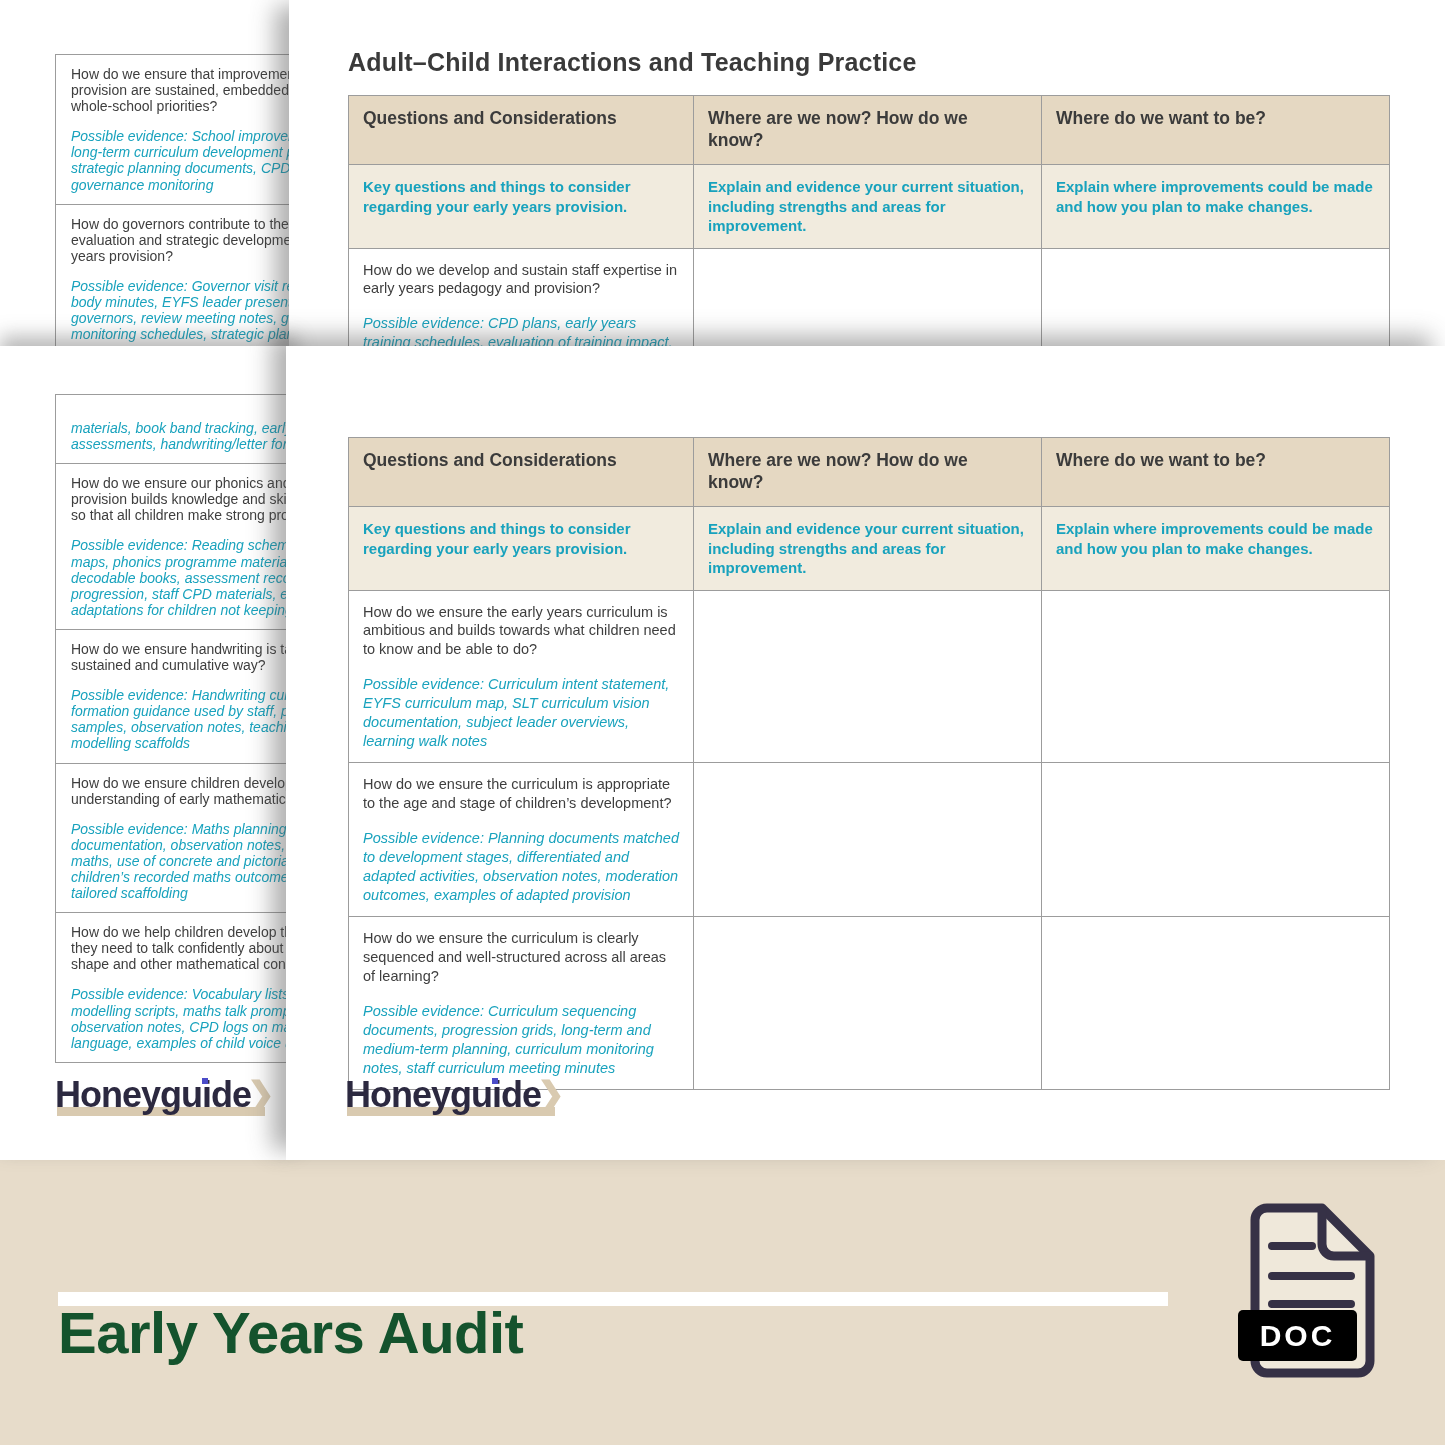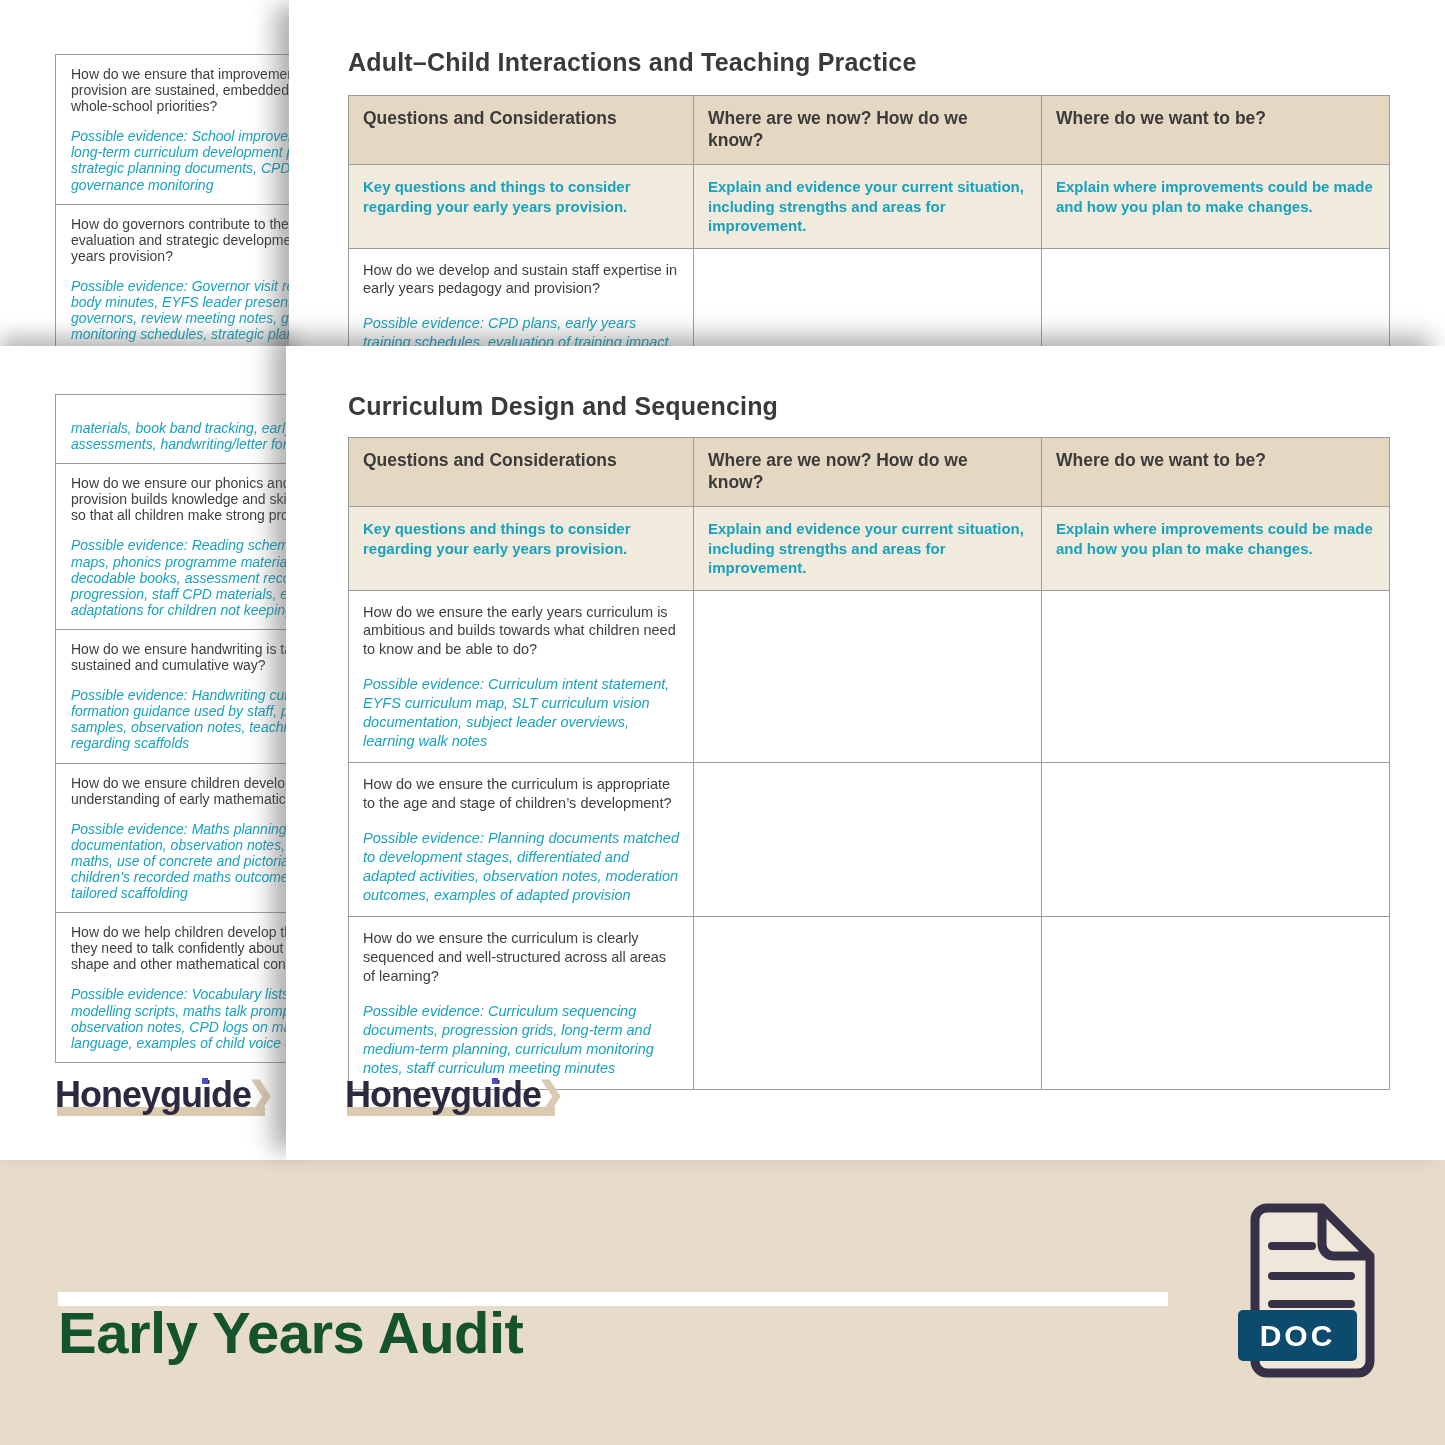--- a/index.html
+++ b/index.html
@@ -41,21 +41,21 @@
   .hg-idot{position:absolute;left:147px;top:4px;width:6px;height:6px;background:#4b4cc8;}
   .hg-chevron{position:relative;color:#d9cab0;font-size:33px;font-weight:bold;margin-left:-4px;vertical-align:2px;}
 
   
   #footer{position:absolute;left:0;top:1160px;width:1445px;height:285px;background:#e7dcca;}
   .f-title{position:absolute;left:58px;top:46px;font-size:82px;font-weight:bold;color:#3a3144;letter-spacing:-1.5px;line-height:1;white-space:nowrap;}
   .f-bar{position:absolute;left:58px;top:132px;width:1110px;height:14px;background:#ffffff;}
   .f-sub{position:absolute;left:58px;top:144px;font-size:58px;font-weight:bold;color:#14532d;letter-spacing:-0.5px;line-height:1;white-space:nowrap;}
   .doc-icon{position:absolute;left:1238px;top:43px;width:137px;height:180px;}
   .doc-icon svg{position:absolute;left:12px;top:0;}
-  .doc-badge{position:absolute;left:0;top:107px;width:119px;height:51px;background:#0c4a6e;border-radius:5px;
+  .doc-badge{position:absolute;left:0;top:107px;width:119px;height:51px;background:#000000;border-radius:5px;
     color:#ffffff;font-size:30px;font-weight:bold;letter-spacing:3px;text-align:center;line-height:51px;}
 </style>
 </head>
 <body>
 
 <div class="page" id="pageA">
   <div class="boxes">
 
       <div class="qbox">
         <div class="qlines">
@@ -160,21 +160,21 @@
         <div class="qlines">
 
         <div class="qline">How do we ensure handwriting is tau</div>
           <div class="qline">sustained and cumulative way?</div>
         </div>
         <div class="evlines">
 
         <div class="evline">Possible evidence: Handwriting curr</div>
           <div class="evline">formation guidance used by staff, pu</div>
           <div class="evline">samples, observation notes, teachin</div>
-          <div class="evline">regarding scaffolds</div>
+          <div class="evline">modelling scaffolds</div>
         </div>
       </div>
 
       <div class="qbox">
         <div class="qlines">
 
         <div class="qline">How do we ensure children develop</div>
           <div class="qline">understanding of early mathematica</div>
         </div>
         <div class="evlines">
@@ -202,21 +202,20 @@
           <div class="evline">language, examples of child voice u</div>
         </div>
       </div>
     </div>
   <div class="hg-logo" style="left:55px;top:728px;">
     <span class="hg-underline"></span><span class="hg-text">Honeyguide</span><span class="hg-idot"></span><span class="hg-chevron">❯</span>
   </div>
 </div>
 
 <div class="page" id="pageC">
-  <div class="sec-title" style="left:62px;top:46px;">Curriculum Design and Sequencing</div>
   <table class="audit-table" style="left:62px;top:91px;">
     <colgroup>
         <col class="col1">
         <col class="col2">
         <col class="col3">
       </colgroup>
     <tbody>
       <tr class="head-row">
         <th>Questions and Considerations</th>
         <th>Where are we now? How do we know?</th>

